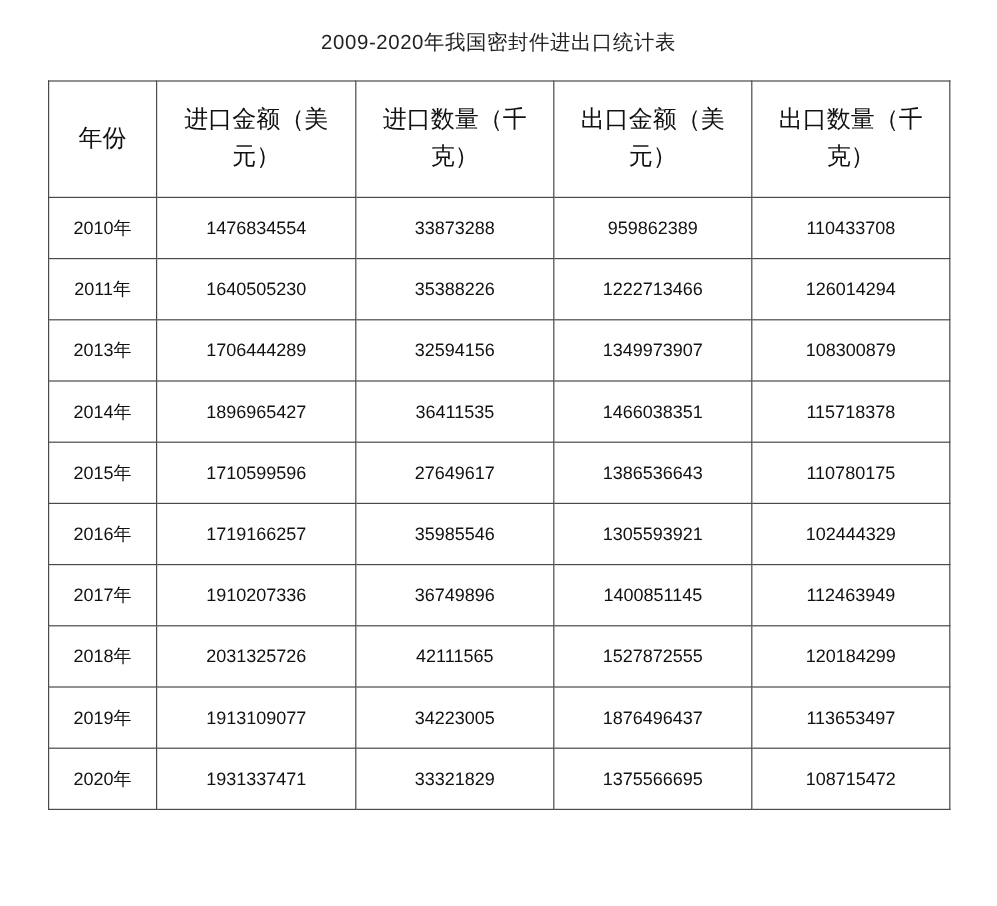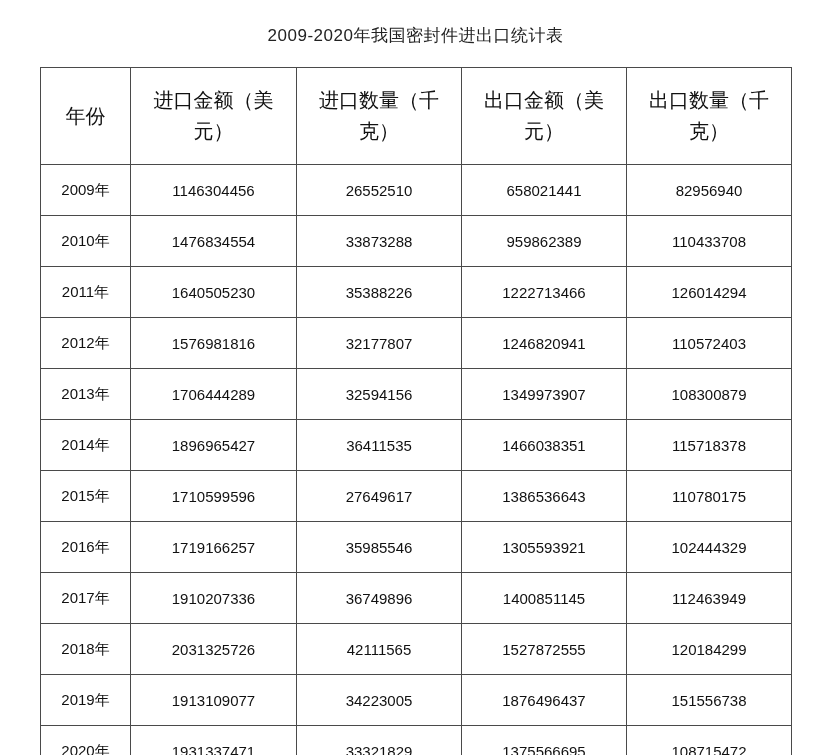--- a/index.html
+++ b/index.html
@@ -83,46 +83,32 @@
         <tr>
           <th>年份</th>
           <th>进口金额（美元）</th>
           <th>进口数量（千克）</th>
           <th>出口金额（美元）</th>
           <th>出口数量（千克）</th>
         </tr>
       </thead>
       <tbody>
         <tr>
-          <td>2009年</td>
-          <td>1146304456</td>
-          <td>26552510</td>
-          <td>658021441</td>
-          <td>82956940</td>
-        </tr>
-        <tr>
           <td>2010年</td>
           <td>1476834554</td>
           <td>33873288</td>
           <td>959862389</td>
           <td>110433708</td>
         </tr>
         <tr>
           <td>2011年</td>
           <td>1640505230</td>
           <td>35388226</td>
           <td>1222713466</td>
           <td>126014294</td>
-        </tr>
-        <tr>
-          <td>2012年</td>
-          <td>1576981816</td>
-          <td>32177807</td>
-          <td>1246820941</td>
-          <td>110572403</td>
         </tr>
         <tr>
           <td>2013年</td>
           <td>1706444289</td>
           <td>32594156</td>
           <td>1349973907</td>
           <td>108300879</td>
         </tr>
         <tr>
           <td>2014年</td>
@@ -157,21 +143,21 @@
           <td>2031325726</td>
           <td>42111565</td>
           <td>1527872555</td>
           <td>120184299</td>
         </tr>
         <tr>
           <td>2019年</td>
           <td>1913109077</td>
           <td>34223005</td>
           <td>1876496437</td>
-          <td>151556738</td>
+          <td>113653497</td>
         </tr>
         <tr>
           <td>2020年</td>
           <td>1931337471</td>
           <td>33321829</td>
           <td>1375566695</td>
           <td>108715472</td>
         </tr>
       </tbody>
     </table>

